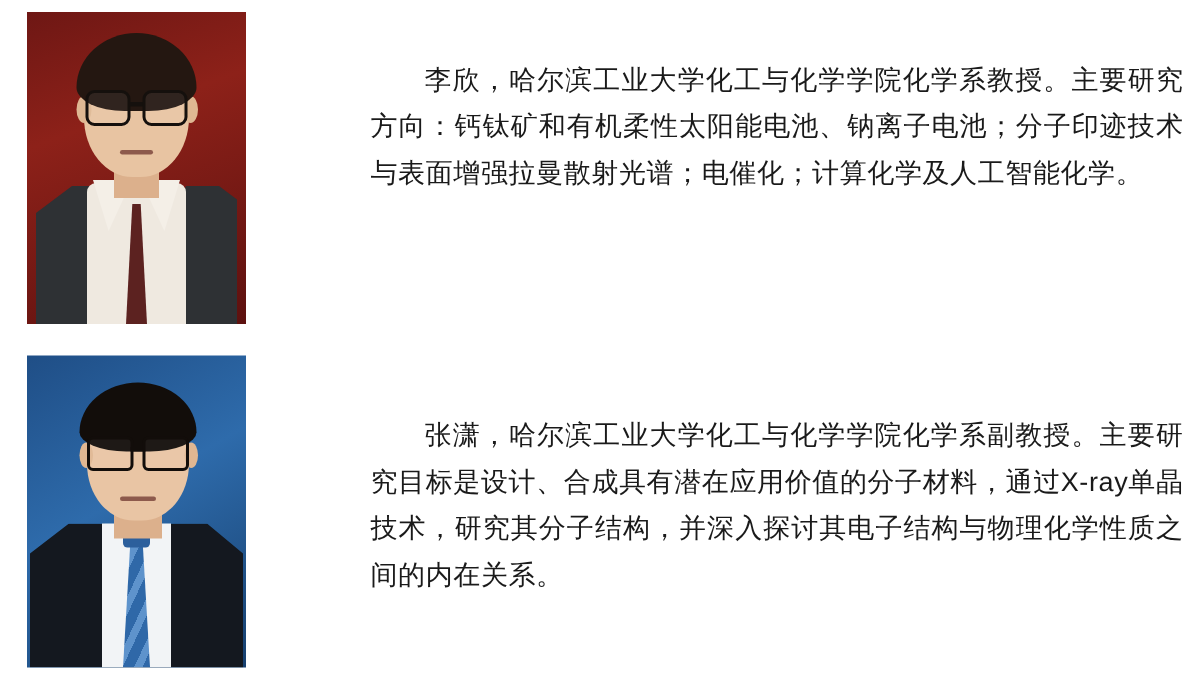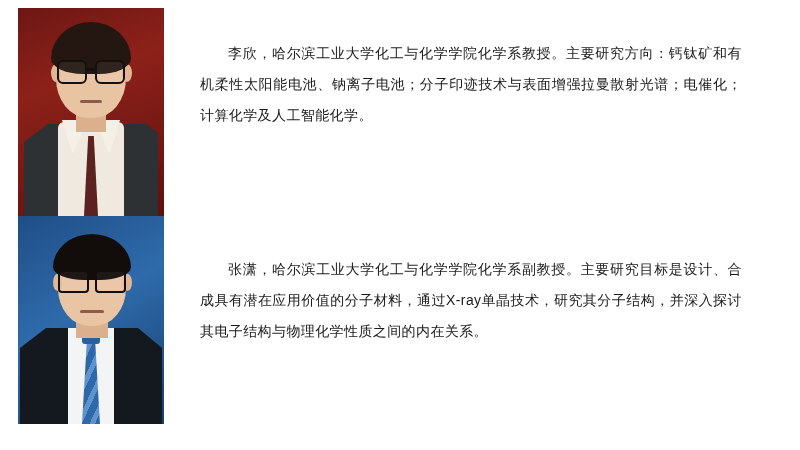--- a/index.html
+++ b/index.html
@@ -20,21 +20,21 @@
     background: #ffffff;
   }
 
   
   .entry {
     position: absolute;
     display: flex;
     align-items: flex-start;
   }
   .entry-1 { left: 18px; top: 8px; }
-  .entry-2 { left: 18px; top: 216px; }
+  .entry-2 { left: 18px; top: 237px; }
 
   .portrait {
     position: relative;
     width: 146px;
     height: 208px;
     flex: 0 0 auto;
     overflow: hidden;
   }
 
   
@@ -255,23 +255,23 @@
     left: 64px;
     top: 116px;
     width: 18px;
     height: 12px;
     background: #2c5f9c;
     border-radius: 3px;
   }
 
   
   .text-block {
-    margin-left: 36px;
+    margin-left: 83px;
     width: 542px;
-    font-size: 14px;
+    font-size: 18px;
     line-height: 31px;
     color: #1a1a1a;
     letter-spacing: 0.4px;
     text-align: justify;
   }
   .text-block.t1 { margin-top: 30px; }
   .text-block.t2 { margin-top: 38px; }
   .text-block p {
     margin: 0;
     text-indent: 2em;

